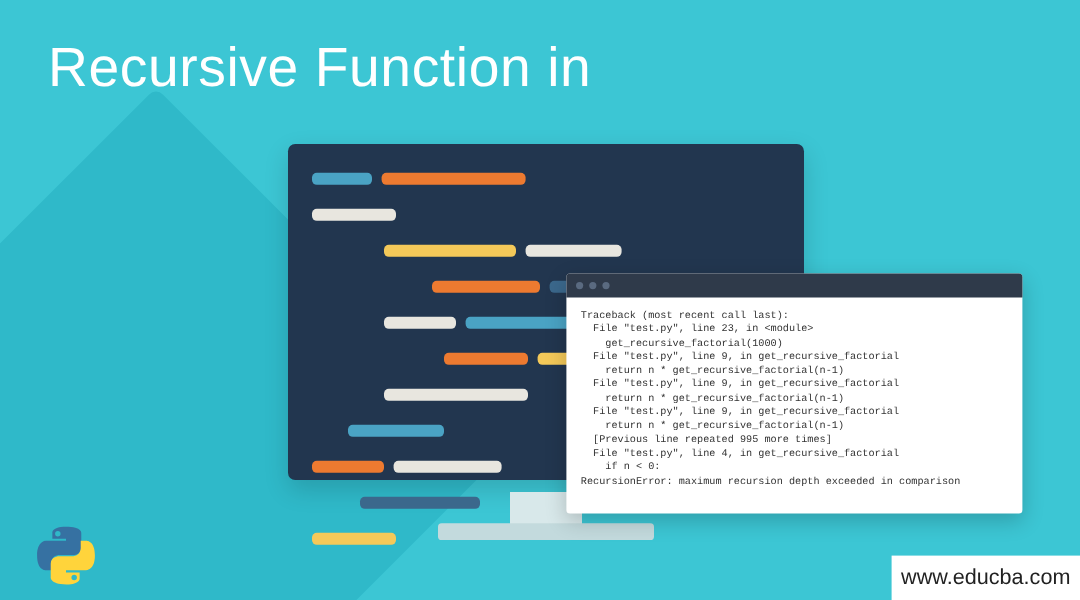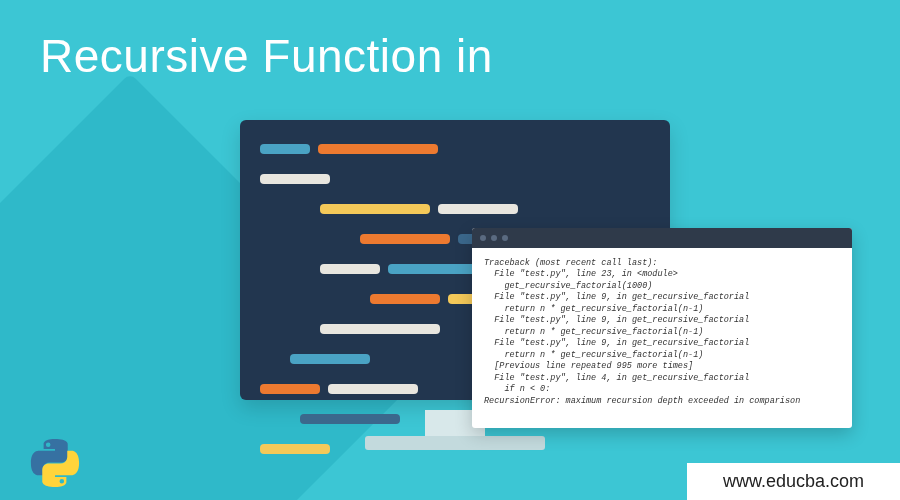--- a/index.html
+++ b/index.html
@@ -14,22 +14,22 @@
 .code-line { height: 10px; border-radius: 4px; margin-bottom: 10px; display: inline-block; }
 .row { display: flex; gap: 8px; margin-bottom: 10px; }
 .c-blue { background: #4aa3c4; }
 .c-orange { background: #ed7a30; }
 .c-white { background: #e8e6df; }
 .c-yellow { background: #f4c959; }
 .c-dblue { background: #3b688c; }
 .terminal { position: absolute; right: 48px; bottom: 72px; width: 380px; height: 200px; background: #fff; border-radius: 3px; box-shadow: 0 6px 18px rgba(0,0,0,0.2); }
 .terminal-header { height: 20px; background: #2f3a4a; border-radius: 3px 3px 0 0; display: flex; align-items: center; padding: 0 8px; gap: 5px; }
 .term-dot { width: 6px; height: 6px; border-radius: 50%; background: #5a6a80; }
-.terminal-body { padding: 10px 12px; font-family: 'Courier New', monospace; font-size: 8.5px; line-height: 1.35; color: #333; white-space: pre; font-style: italic; }
-.url-bar { position: absolute; bottom: 0; right: 0; background: #fff; padding: 8px 36px; font-size: 18px; color: #222; font-weight: 500; }
+.terminal-body { padding: 10px 12px; font-family: 'Courier New', monospace; font-size: 8.5px; line-height: 1.35; color: #333; white-space: pre; }
+.url-bar { position: absolute; bottom: 0; right: 0; background: #fff; padding: 8px 8px; font-size: 18px; color: #222; font-weight: 500; }
 .python-logo { position: absolute; left: 30px; bottom: 12px; width: 50px; height: 50px; }
 </style>
 </head>
 <body>
 
 <div class="banner">
   <div class="geo-shape"></div>
 
   <div class="title">
     <div>Recursive Function in</div>

